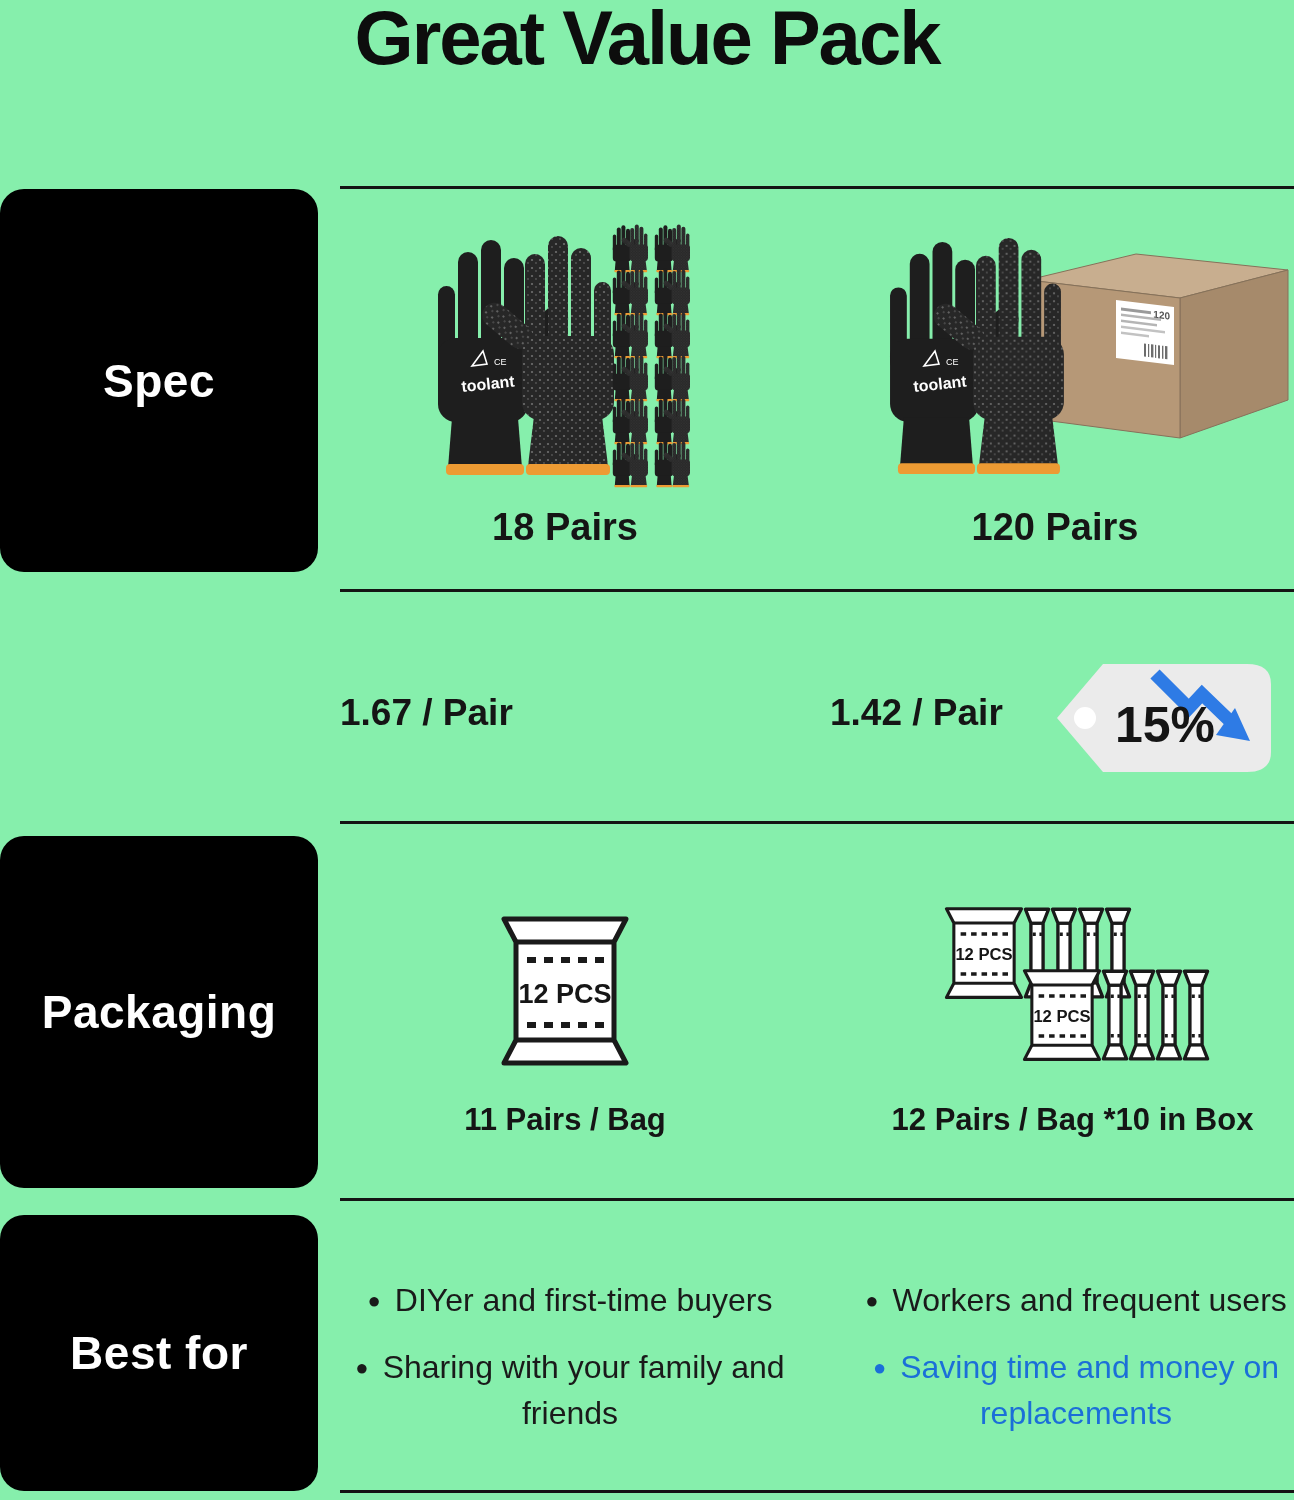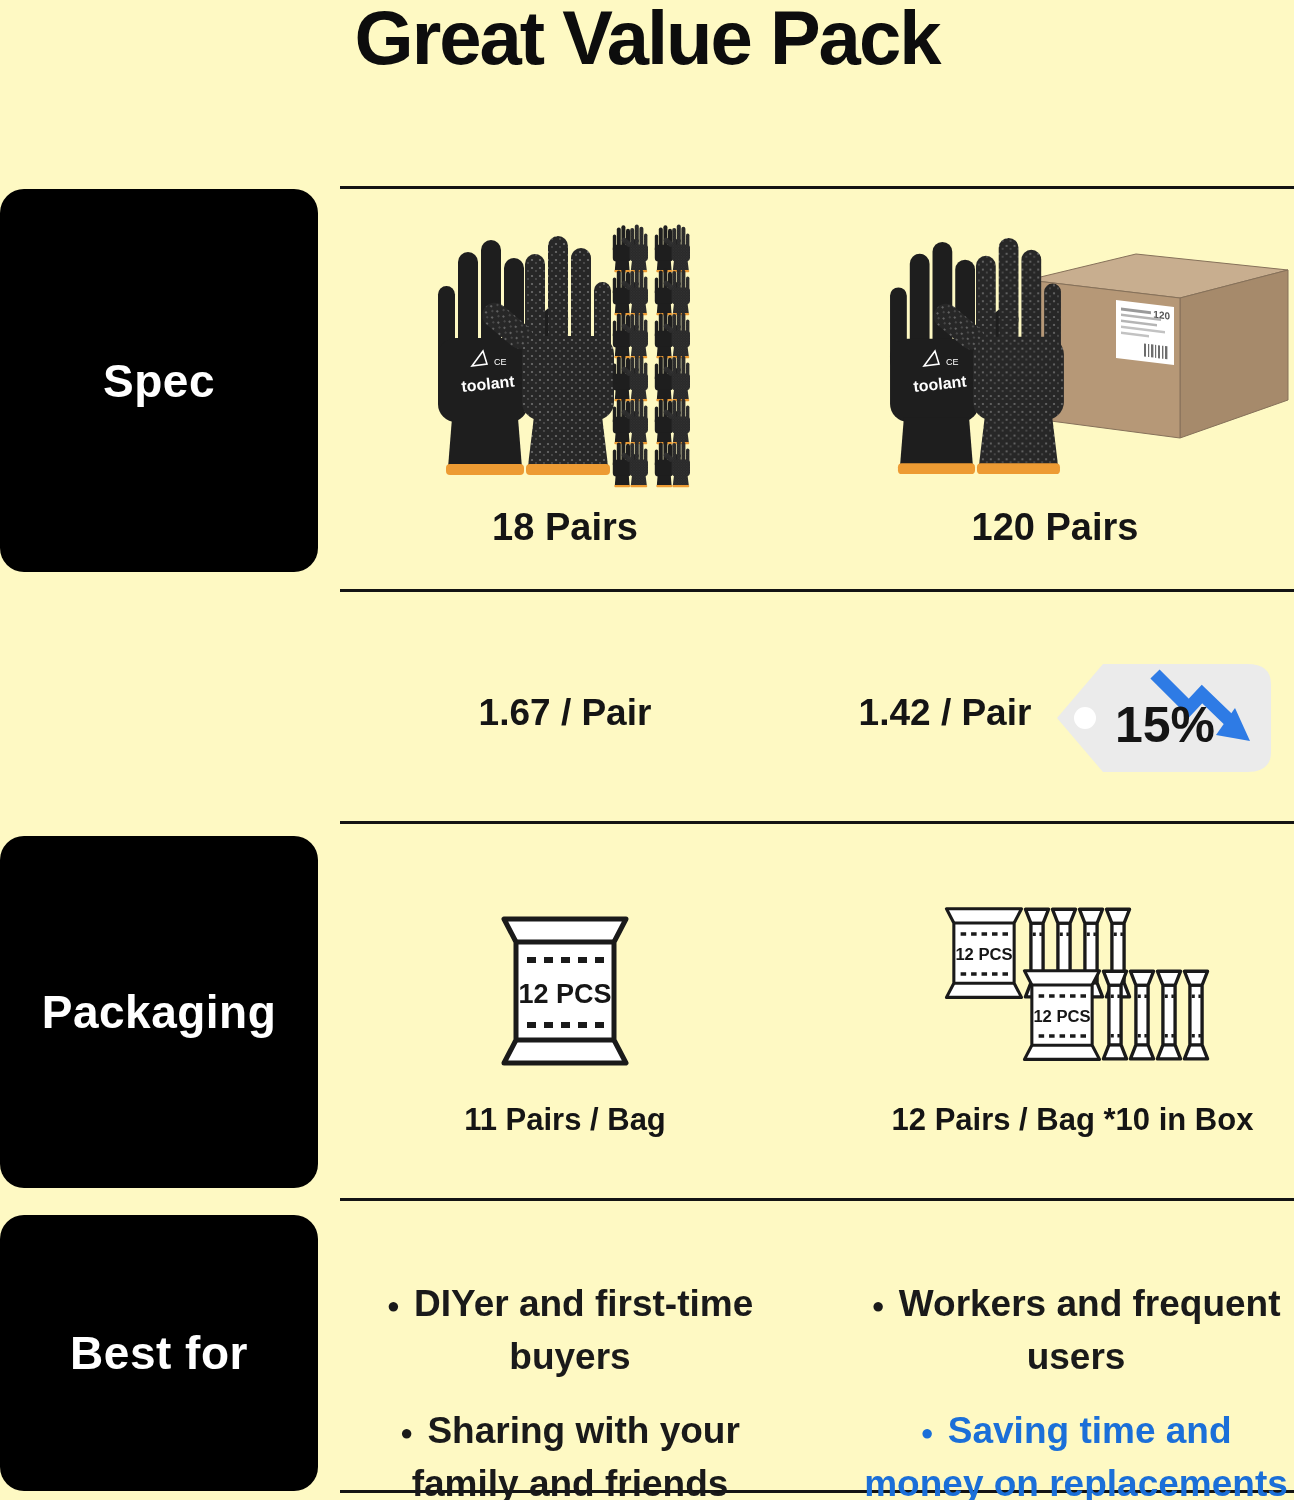--- a/index.html
+++ b/index.html
@@ -2,41 +2,41 @@
 <html style="--highlight-blue: #1B6FD8; --arrow-blue: #2E7BE5; --tag-gray: #EBEBEB; --label-bg: #000000; --carton-front: #B69877; --carton-top: #C8AE8F; --carton-side: #A68A6B; --glove-black: #1E1E1E; --cuff-orange: #ED9B33;"><head>
 <meta charset="utf-8">
 <style>
   :root{
     --highlight-blue:#1B6FD8; --arrow-blue:#2E7BE5; --tag-gray:#EBEBEB;
     --label-bg:#000000; --carton-front:#B69877; --carton-top:#C8AE8F;
     --carton-side:#A68A6B; --glove-black:#1E1E1E; --cuff-orange:#ED9B33;
   }
   html,body{margin:0;padding:0;background:#fff;}
   #app{
-    position:relative;width:1294px;height:1500px;background:#fef9c3;overflow:hidden;
+    position:relative;width:1294px;height:1500px;background:#86efac;overflow:hidden;
     font-family:"Liberation Sans","DejaVu Sans",sans-serif;color:#111;
   }
   .title{
     position:absolute;left:0;top:-6px;width:100%;text-align:center;
     font-size:76px;font-weight:800;letter-spacing:-2px;color:#0d0d0d;
   }
   .sep{position:absolute;left:340px;width:954px;height:3px;background:#141414;}
   .row-label{
     position:absolute;left:0;width:318px;background:var(--label-bg);color:#fff;
     display:flex;align-items:center;justify-content:center;
     font-size:46px;font-weight:800;letter-spacing:.5px;border-radius:24px;
   }
   .caption{
     position:absolute;text-align:center;font-weight:700;color:#151515;
   }
   .cap-lg{font-size:38px;}
   .cap-md{font-size:31px;}
-  .price-val{position:absolute;text-align:center;font-size:37px;font-weight:700;color:#151515;}
+  .price-val{position:absolute;font-size:37px;font-weight:700;color:#151515;}
   .bullets{position:absolute;width:440px;text-align:center;}
-  .bullet{font-size:37px;font-weight:700;line-height:1.42;color:#1a1a1a;margin-top:22px;}
+  .bullet{font-size:32px;font-weight:400;line-height:1.42;color:#1a1a1a;margin-top:22px;}
   .bullet:first-child{margin-top:0;}
   .bullet.hl{color:var(--highlight-blue);}
   .dot::before{content:"\25CF";font-size:22px;margin-right:14px;position:relative;top:-3px;}
   svg{position:absolute;overflow:visible;}
   svg text{font-family:"Liberation Sans","DejaVu Sans",sans-serif;}
 </style>
 </head>
 <body>
 
 <div id="app">

